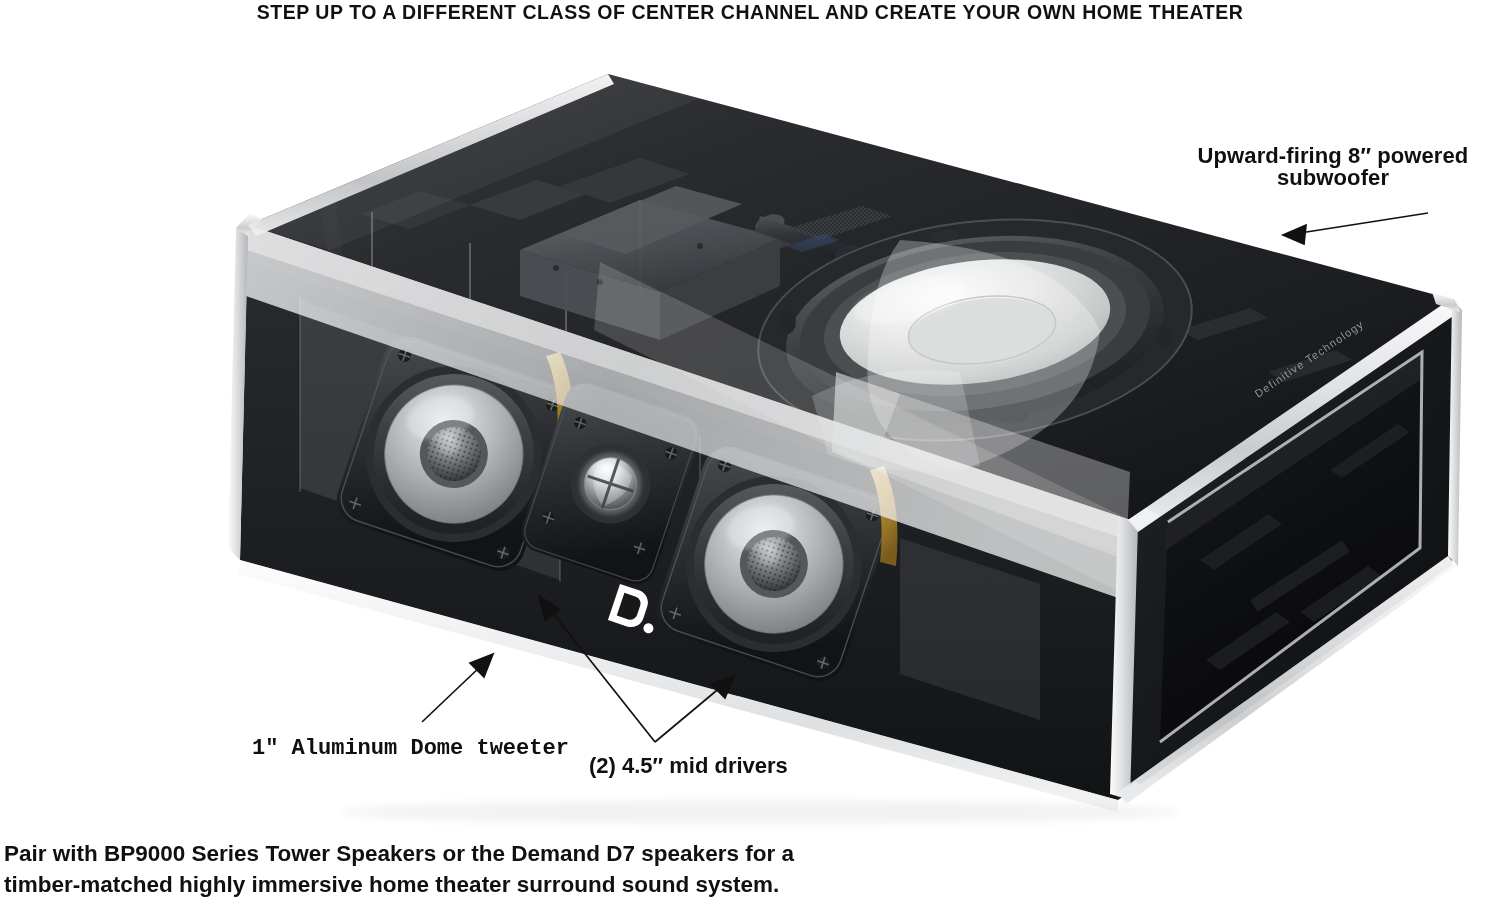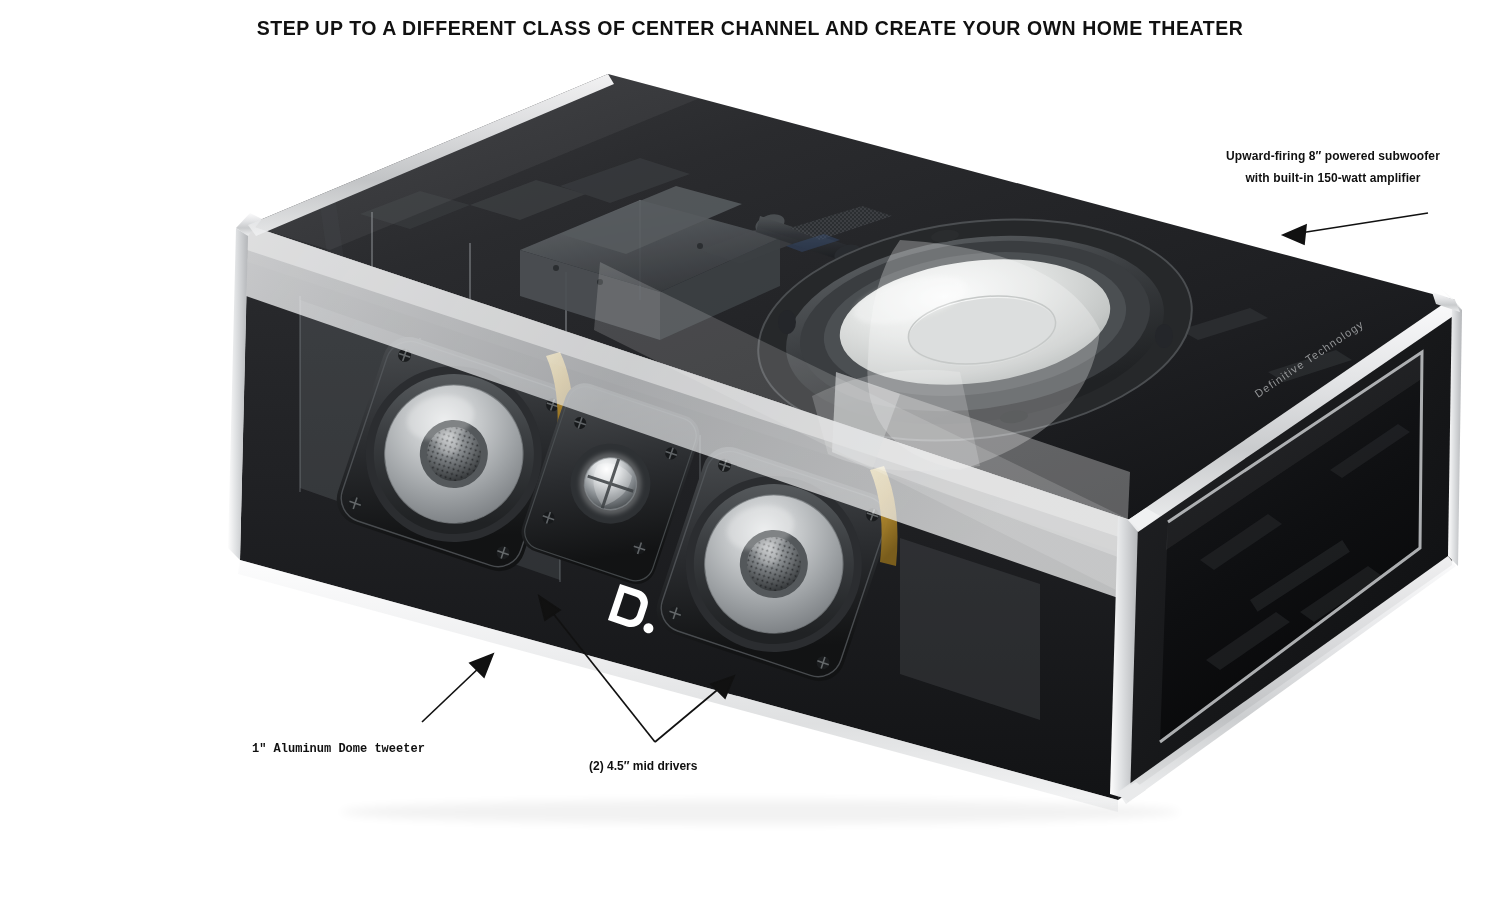--- a/index.html
+++ b/index.html
@@ -10,25 +10,25 @@
     font-family:"Liberation Sans","DejaVu Sans",sans-serif;
     color:#0d0d0d; -webkit-font-smoothing:antialiased;
   }
   .stage{ position:absolute; inset:0; }
 
   
   #header-title{
     position:absolute; top:-1px; left:0; width:1500px;
     text-align:center;
     font-size:19.5px; font-weight:700; letter-spacing:0.55px;
-    line-height:26px; color:#111; white-space:nowrap;margin-top:16px;
+    line-height:26px; color:#111; white-space:nowrap;
   }
 
   
-  .callout{ position:absolute; font-size:12px; font-weight:700; line-height:22px; color:#101010; }
+  .callout{ position:absolute; font-size:22px; font-weight:700; line-height:22px; color:#101010; }
   #callout-sub{ top:145px; left:1168px; width:330px; text-align:center; letter-spacing:.1px; }
   #callout-tweeter{ top:738px; left:252px; white-space:nowrap;font-family:Liberation Mono, monospace; }
   #callout-mids{ top:755px; left:589px; white-space:nowrap; }
 
   #bottom-caption{
     position:absolute; left:4px; top:838px; width:900px;
     font-size:22.5px; font-weight:700; line-height:31px; color:#101010;
   }
 
   
@@ -450,21 +450,24 @@
         <line x1="655" y1="742" x2="722" y2="686"></line>
         <polygon points="734,676 711,684 725,698"></polygon>
       </g>
     </g>
   </svg>
 
   <div id="header-title">STEP UP TO A DIFFERENT CLASS OF CENTER CHANNEL AND CREATE YOUR OWN HOME THEATER</div>
 
   <div id="callout-sub" class="callout">
     <div>Upward-firing 8″ powered subwoofer</div>
-    <div>with built-in 150-watt amplifier</div>
   </div>
 
   <div id="callout-tweeter" class="callout">1″ Aluminum Dome tweeter</div>
 
   <div id="callout-mids" class="callout">(2) 4.5″ mid drivers</div>
 
+  <div id="bottom-caption">
+    <div>Pair with BP9000 Series Tower Speakers or the Demand D7 speakers for a</div>
+    <div>timber-matched highly immersive home theater surround sound system.</div>
+  </div>
 
 </div>
 
 </body></html>

